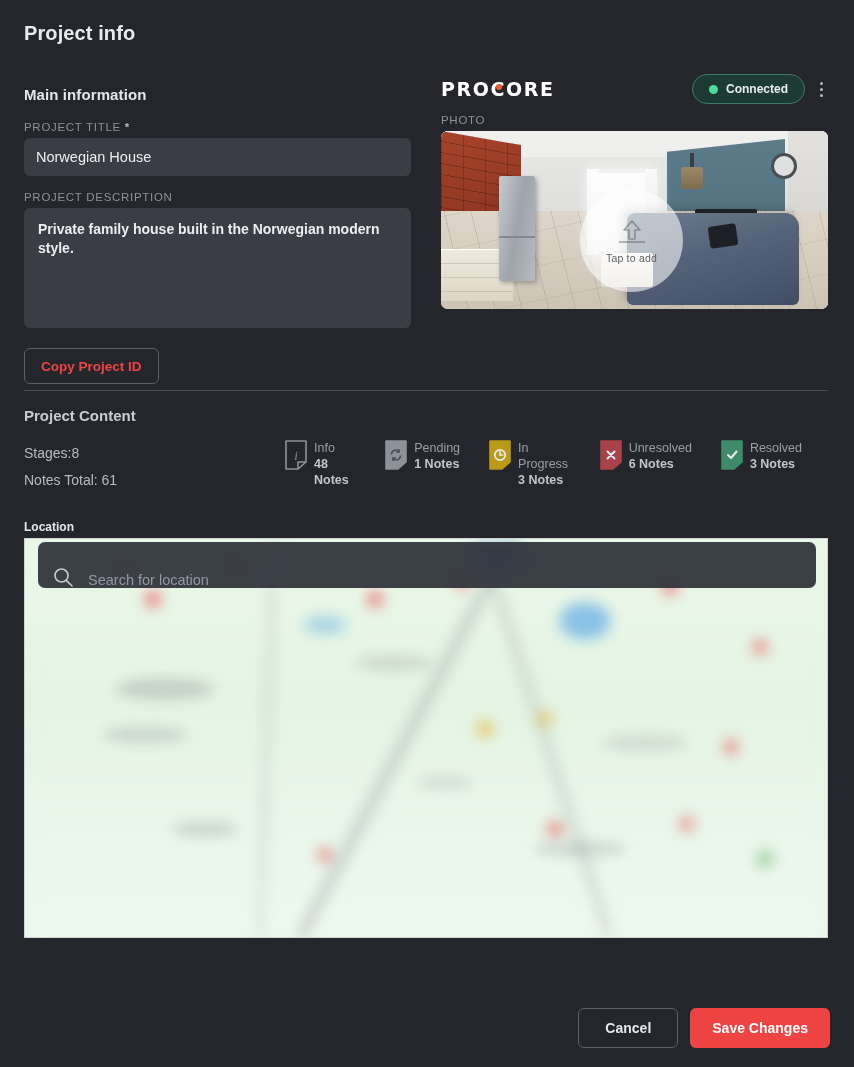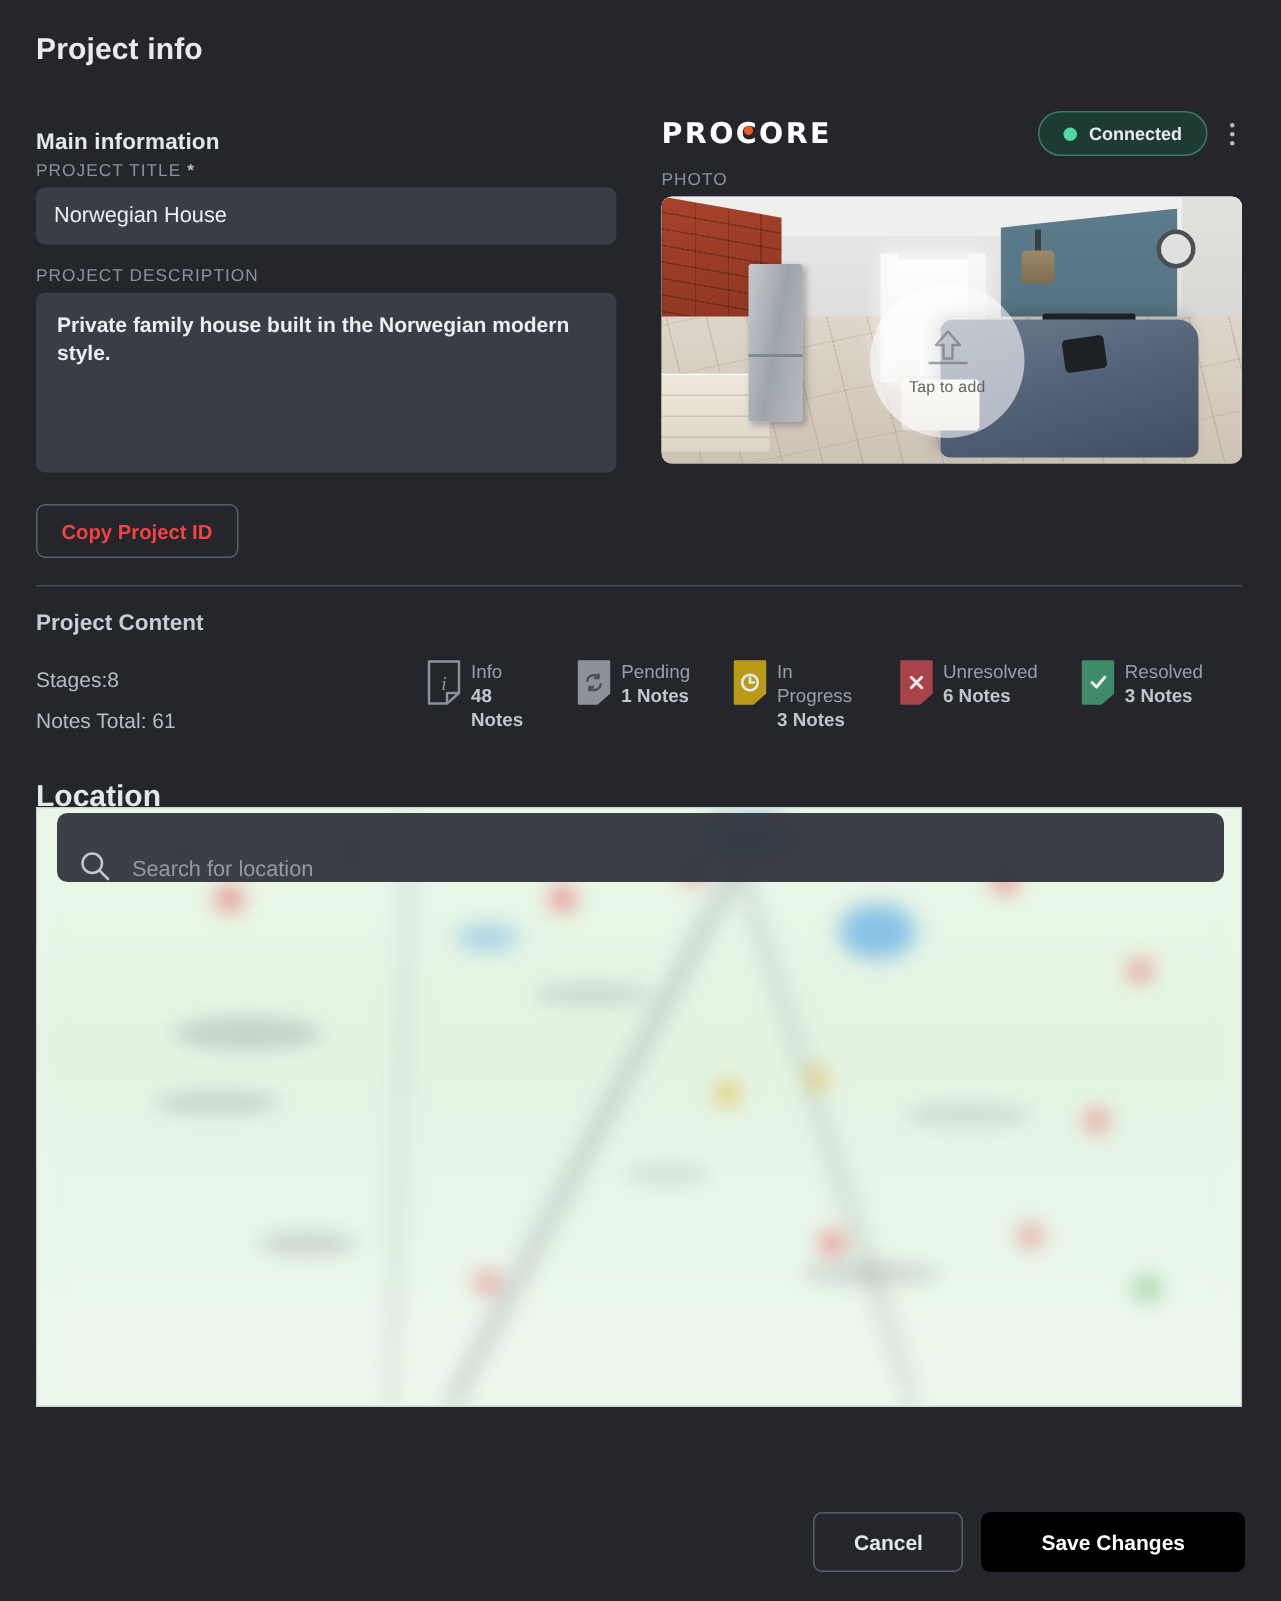--- a/index.html
+++ b/index.html
@@ -15,21 +15,21 @@
   .page-title {
     position: absolute; left: 24px; top: 22px;
     font-size: 20px; font-weight: bold; color: #e8eaee;
     letter-spacing: 0.1px;
   }
 
   
   .left-col { position: absolute; left: 24px; top: 86px; width: 387px; }
   .section-heading {
     font-size: 15px; font-weight: bold; color: #e3e6ea;
-    margin-bottom: 5px; letter-spacing: 0.1px;
+    margin-bottom: 18px; letter-spacing: 0.1px;
   }
   .field-label {
     font-size: 11.5px; color: #8d9199; letter-spacing: 0.7px;
     text-transform: uppercase; margin-bottom: 5px;
   }
   .field-label .req { color: #b9bdc4; font-weight: bold; }
   .text-input {
     width: 387px; height: 38px; background: #3a3d45;
     border: none; border-radius: 6px;
     color: #eceef1; font-size: 14.5px;
@@ -188,21 +188,21 @@
   .content-heading { position:absolute; left:24px; top:407px; font-size:15px; font-weight:bold; color:#c9ccd2; }
   .content-stats { position:absolute; left:24px; top:440px; font-size:14px; color:#b7bbc2; line-height:27px; }
   .stats-row { position:absolute; left:284px; top:440px; width:546px; display:flex; gap:0; }
   .stat { display:flex; align-items:flex-start; gap:6px; margin-right:28px; }
   .stat-icon { width:24px; height:30px; flex-shrink:0; }
   .stat-text { display:flex; flex-direction:column; }
   .stat-label { font-size:12.5px; color:#9a9ea6; line-height:16px; }
   .stat-count { font-size:12.5px; color:#c2c6cc; font-weight:bold; line-height:16px; }
 
   
-  .location-heading { position:absolute; left:24px; top:520px; font-size:20px; font-weight:bold; color:#e3e6ea; }
+  .location-heading { position:absolute; left:24px; top:520px; font-size:12px; font-weight:bold; color:#e3e6ea; }
   .map-box {
     position:absolute; left:24px; top:538px; width:804px; height:400px;
     overflow:hidden; border:1px solid #cfd3d3; background:#e8f6e6;
   }
   .map-canvas {
     position:absolute; inset:0;
     filter: blur(7px);
     background:
       radial-gradient(circle 13px at 128px 60px, rgba(232,96,96,.85) 0 60%, transparent 61%),
       radial-gradient(circle 11px at 100px 30px, rgba(232,96,96,.7) 0 60%, transparent 61%),
@@ -249,21 +249,21 @@
   .search-input::placeholder { color:#9499a2; }
 
   
   .footer { position:absolute; right:24px; top:1008px; display:flex; gap:12px; }
   .btn-cancel {
     height:40px; padding:0 26px; background:transparent;
     border:1px solid #5a5e67; border-radius:6px; color:#e4e7eb;
     font-size:14px; font-weight:bold; font-family:"Liberation Sans", sans-serif; cursor:pointer;
   }
   .btn-save {
-    height:40px; padding:0 40px; background:#000000;
+    height:40px; padding:0 22px; background:#ef4444;
     border:none; border-radius:6px; color:#ffffff;
     font-size:14px; font-weight:bold; font-family:"Liberation Sans", sans-serif; cursor:pointer;
   }
 </style>
 </head>
 <body>
 
 <div class="page">
 
   <div class="page-title">Project info</div>

